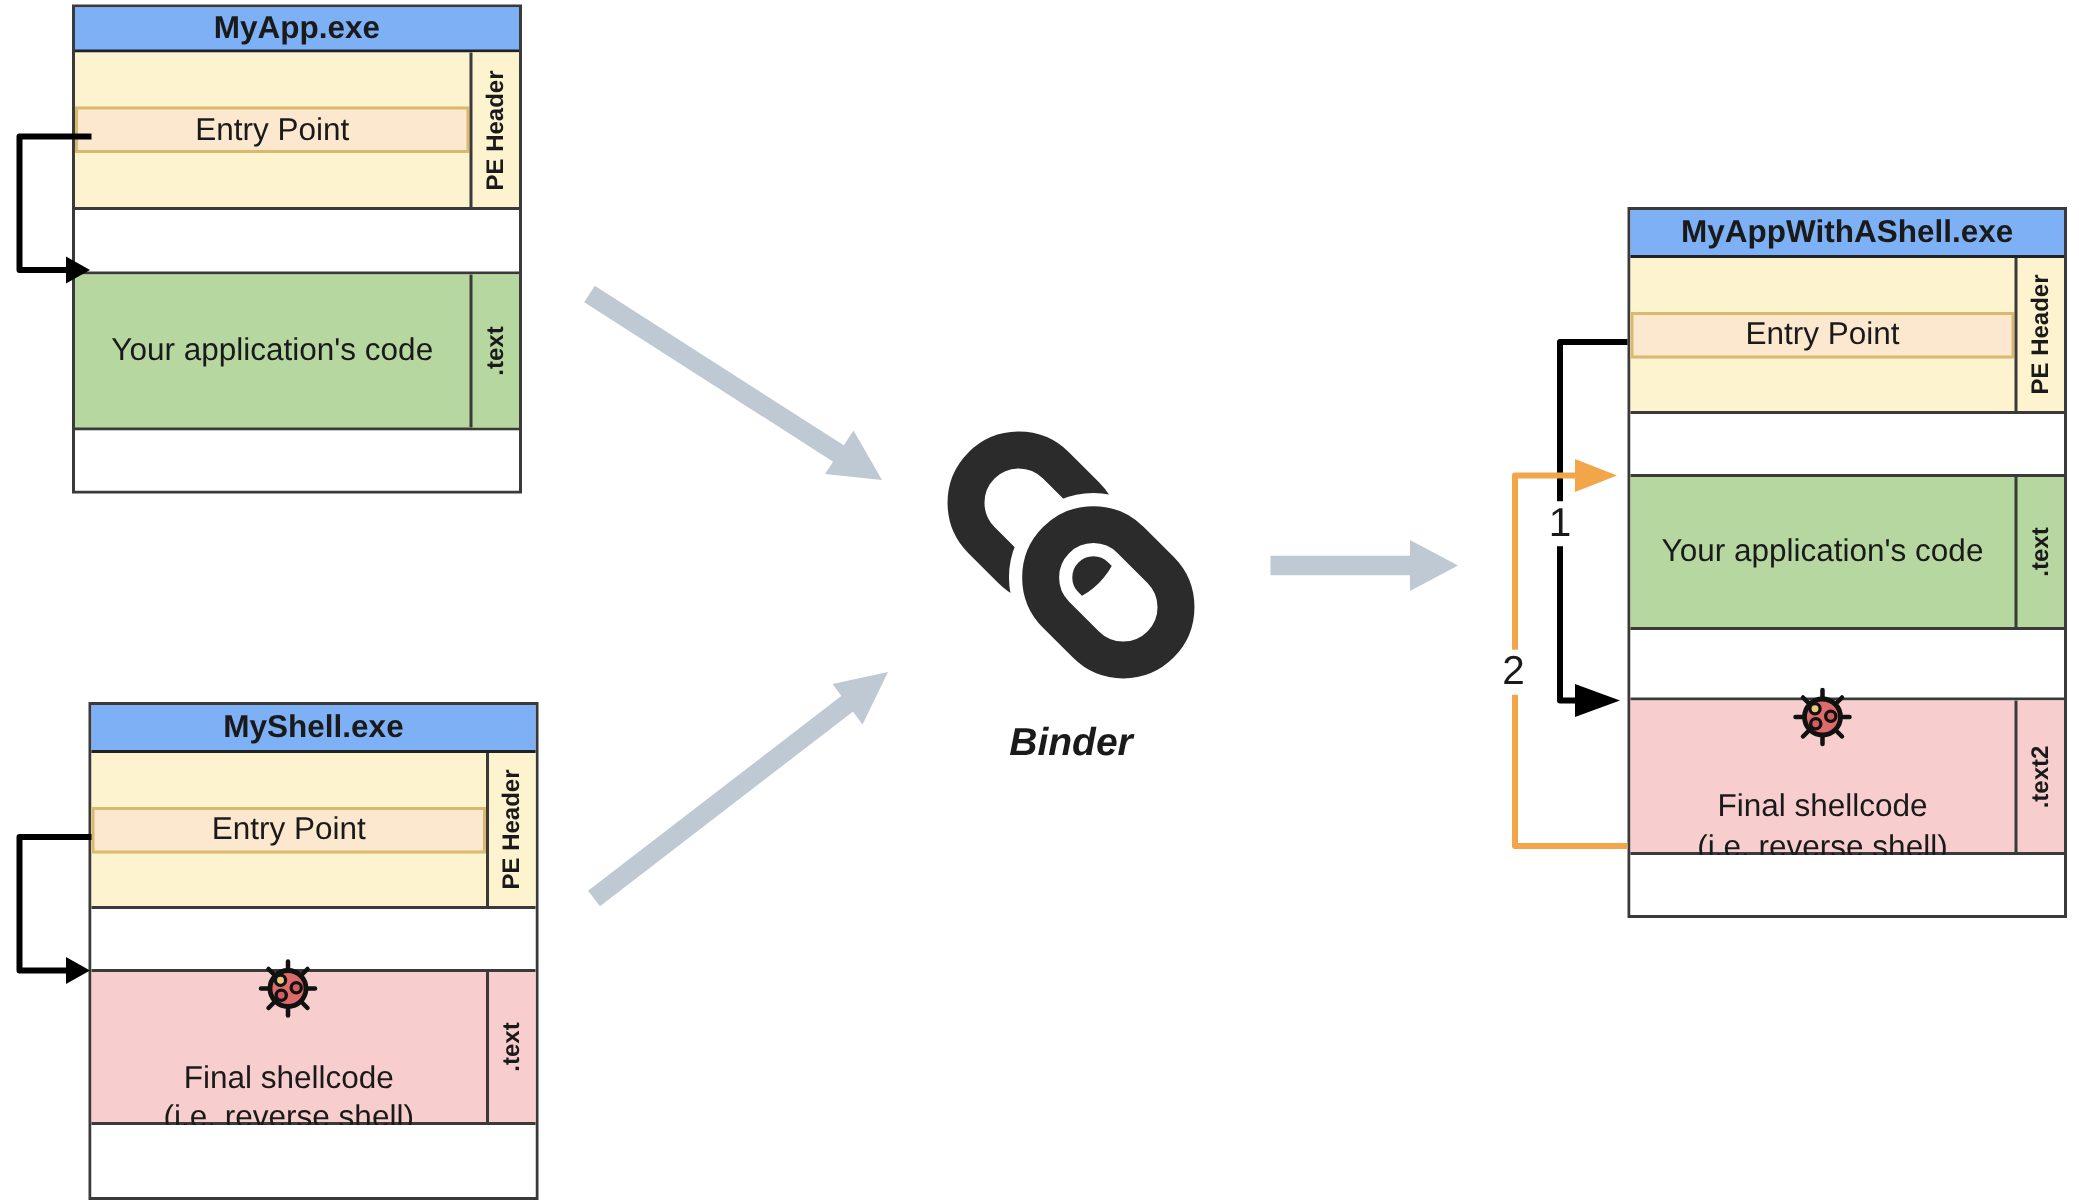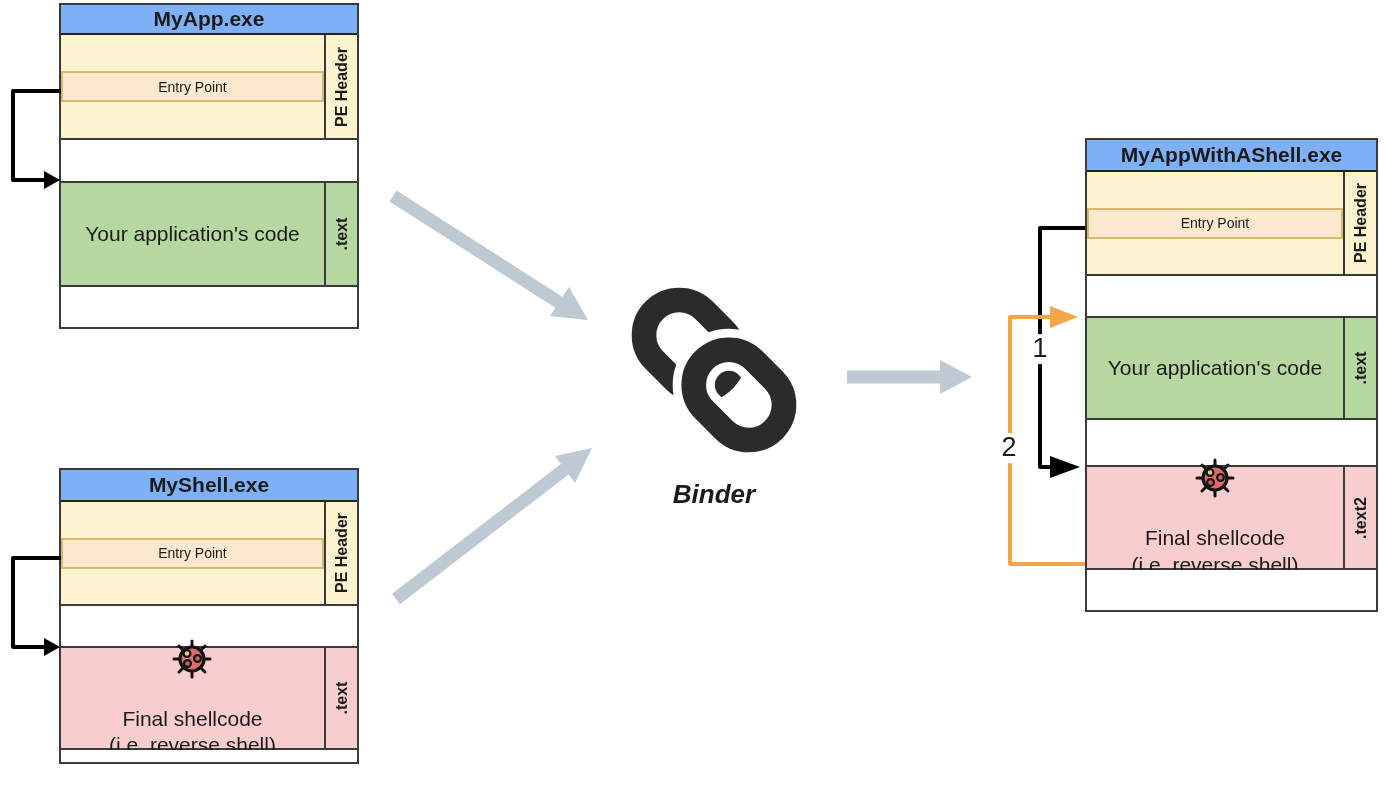--- a/index.html
+++ b/index.html
@@ -23,21 +23,21 @@
   .rot { position:absolute; top:50%; left:50%;
          transform:translate(-50%,-50%) rotate(-90deg);
          font-weight:bold; font-size:16px; white-space:nowrap; }
 
   .sec.yellow, .sec.yellow .side { background:#fdf3cf; }
   .sec.green,  .sec.green  .side { background:#b7d7a1; }
   .sec.pink,   .sec.pink   .side { background:#f7cdce; }
 
   .sec.yellow .main { flex-direction:column; justify-content:center; }
   .entry { width:100%; height:31px; border:2px solid #d8b96d; background:#fce8ce;
-           display:flex; align-items:center; justify-content:center; font-size:14px; }
+           display:flex; align-items:center; justify-content:center; font-size:21px; }
 
   .shell-flex { display:flex; align-items:center; justify-content:center; gap:26px;flex-direction:column; }
   .shell-lines { text-align:center; line-height:1.25; }
 
   
   .overlay { position:absolute; left:0; top:0; z-index:5; pointer-events:none; }
 
   .flow-label { position:absolute; z-index:6; background:#ffffff; padding:0 5px;
                 font-size:27px; line-height:1.1; transform:translate(-50%,-50%); }
 
@@ -46,41 +46,41 @@
   .binder-label { position:absolute; left:612px; top:479px; width:204px; text-align:center;
                   font-weight:bold; font-size:26px; z-index:2;font-style:italic; }
 
   .malware-svg { flex:none; }
 </style>
 </head>
 <body>
 
 <div class="canvas">
 
-  <div class="pbox" style="left:59px; top:3px; width:300px; height:326px;">
+  <div class="pbox" style="left:48px; top:3px; width:300px; height:326px;">
     <div class="ptitle" style="height:30px;">MyApp.exe</div>
     <div class="sec yellow" style="height:105px;">
       <div class="main">
         <div class="entry">Entry Point</div>
       </div>
       <div class="side">
         <span class="rot">PE Header</span>
       </div>
     </div>
     <div class="sec gap" style="height:43px;"></div>
     <div class="sec green" style="height:104px;">
       <div class="main">Your application's code</div>
       <div class="side">
         <span class="rot">.text</span>
       </div>
     </div>
     <div class="sec filler"></div>
   </div>
 
-  <div class="pbox" style="left:59px; top:468px; width:300px; height:296px;">
+  <div class="pbox" style="left:59px; top:468px; width:300px; height:332px;">
     <div class="ptitle" style="height:32px;">MyShell.exe</div>
     <div class="sec yellow" style="height:104px;">
       <div class="main">
         <div class="entry">Entry Point</div>
       </div>
       <div class="side">
         <span class="rot">PE Header</span>
       </div>
     </div>
     <div class="sec gap" style="height:42px;"></div>

